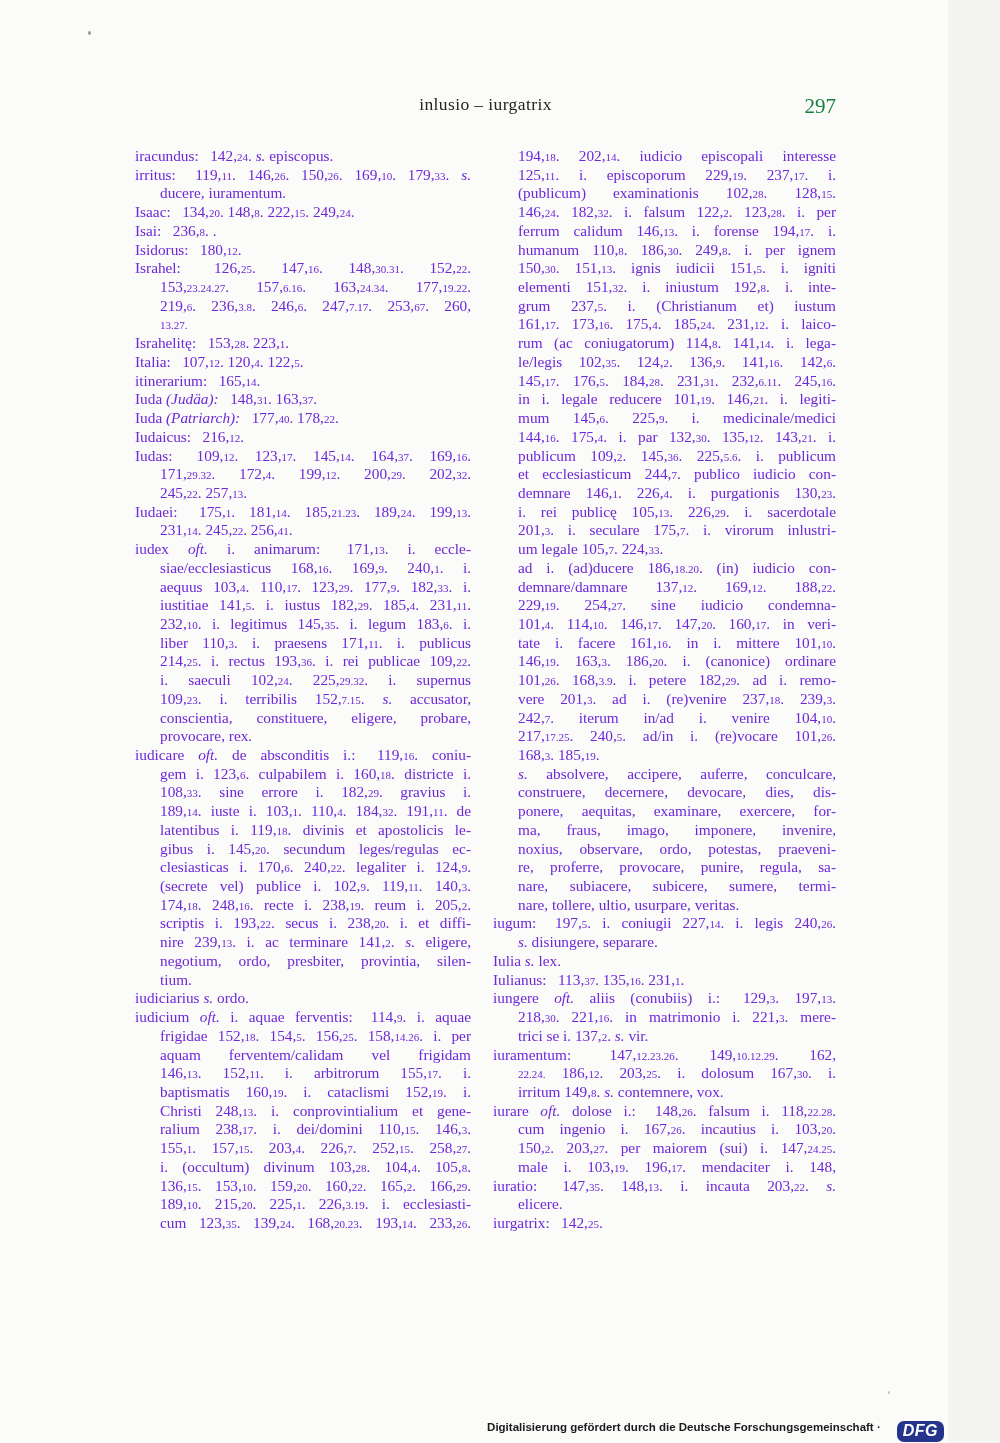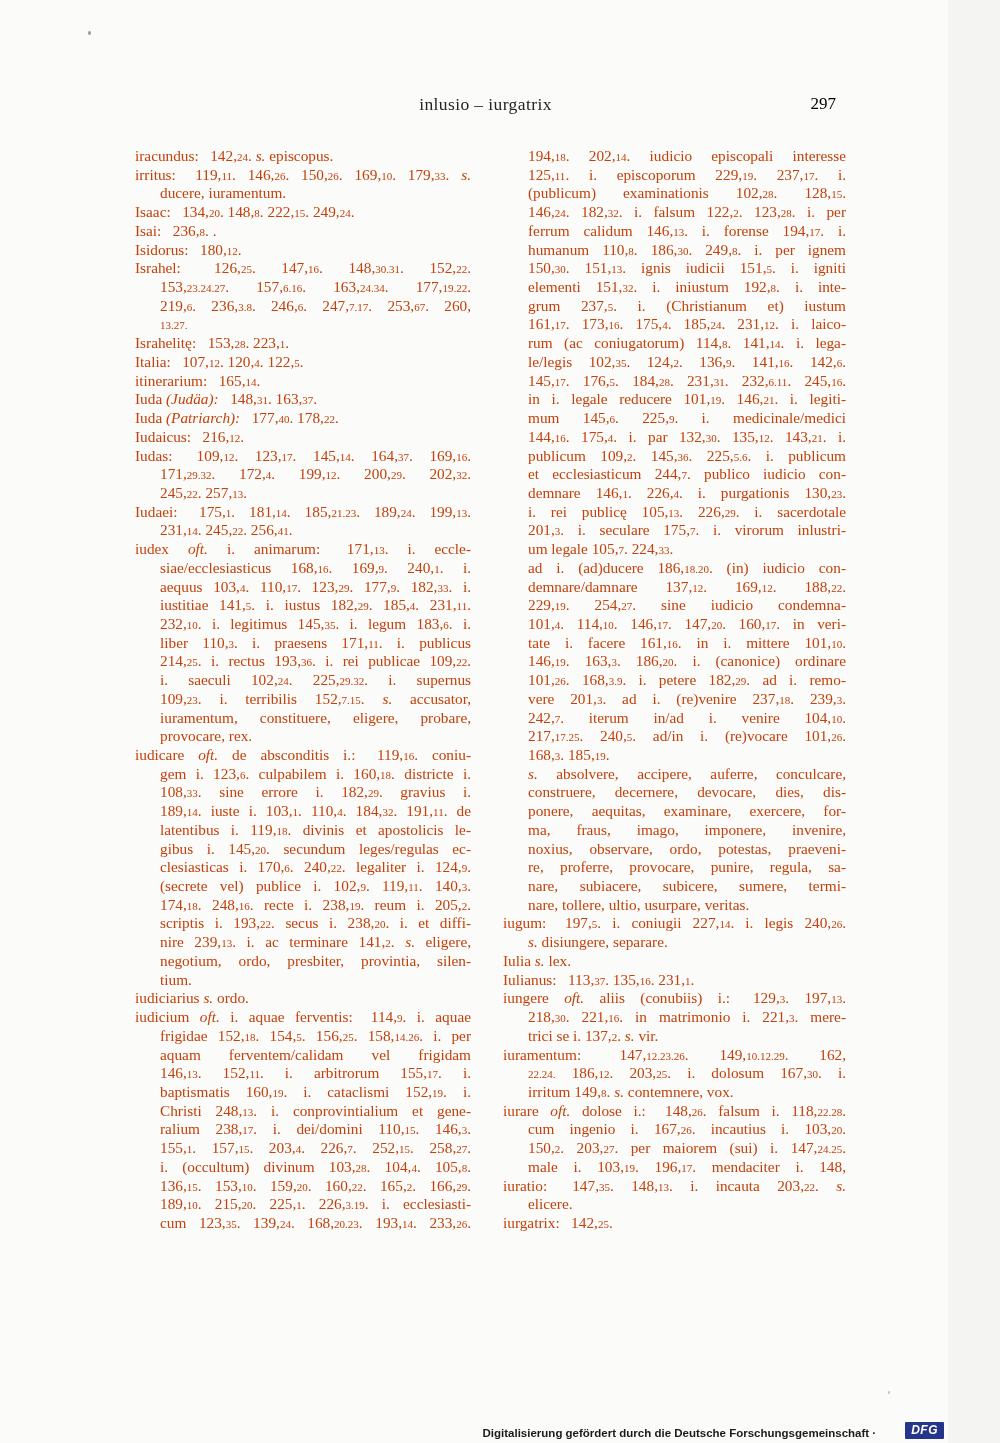--- a/index.html
+++ b/index.html
@@ -13,52 +13,51 @@
     position:absolute;left:0;top:0;width:948px;height:1443px;
     background:#fbfbf9;color:#221f1b;
   }
   .header{
     position:absolute;left:135px;top:94px;width:701px;height:22px;
   }
   .running-title{
     text-align:center;font-size:17.5px;letter-spacing:0.4px;color:#272420;
   }
   .page-number{
-    position:absolute;right:0;top:0;font-size:17px;color:#000000;
+    position:absolute;right:0;top:0;font-size:21px;color:#15803d;
   }
   .col{
     position:absolute;top:147px;
-    font-size:15.3px;line-height:18.72px;color:#c2410c;
+    font-size:15.3px;line-height:18.72px;color:#6d28d9;
   }
   .col-left{left:135px;width:336px;}
-  .col-right{left:493px;width:343px;margin-left:10px;}
+  .col-right{left:493px;width:343px;}
   .line{
     white-space:nowrap;
     text-align:justify;
     text-align-last:justify;
     height:18.72px;
   }
   .line.ind{padding-left:25px;}
   .line.end{text-align-last:auto;}
   .line i{font-style:italic;}
   .sm{font-size:0.72em;}
   .footer{
     position:absolute;top:1421px;right:4px;height:18px;
     font-family:"Liberation Sans","DejaVu Sans",sans-serif;
     font-size:11.5px;font-weight:bold;color:#1b1b1b;
-    display:flex;align-items:flex-end;gap:8px;
+    display:flex;align-items:flex-start;gap:16px;
   }
   .dfg{
     display:inline-block;
     color:#fff;
-    font-size:12px;font-weight:bold;font-style:italic;
+    font-size:16px;font-weight:bold;font-style:italic;
     letter-spacing:0.5px;
     padding:1px 6px 2px 6px;
-    border-radius:1px;
-    margin-left:21px;
+    border-radius:7px;
   }
   .speck{position:absolute;background:#9a9a94;border-radius:50%;}
   .speck1{left:88px;top:31px;width:3px;height:4px;}
   .speck2{left:888px;top:1391px;width:2px;height:3px;opacity:.6;}
 </style>
 </head>
 <body>
 
 <div class="page">
   <div class="speck speck1"></div>
@@ -93,21 +92,21 @@
       <div class="line ind end">231,<span class="sm">14</span>. 245,<span class="sm">22</span>. 256,<span class="sm">41</span>.</div>
       <div class="line">iudex <i>oft.</i> i. animarum:  171,<span class="sm">13</span>. i. eccle-</div>
       <div class="line ind">siae/ecclesiasticus 168,<span class="sm">16</span>. 169,<span class="sm">9</span>. 240,<span class="sm">1</span>. i.</div>
       <div class="line ind">aequus 103,<span class="sm">4</span>. 110,<span class="sm">17</span>. 123,<span class="sm">29</span>. 177,<span class="sm">9</span>. 182,<span class="sm">33</span>. i.</div>
       <div class="line ind">iustitiae 141,<span class="sm">5</span>. i. iustus 182,<span class="sm">29</span>. 185,<span class="sm">4</span>. 231,<span class="sm">11</span>.</div>
       <div class="line ind">232,<span class="sm">10</span>. i. legitimus 145,<span class="sm">35</span>. i. legum 183,<span class="sm">6</span>. i.</div>
       <div class="line ind">liber 110,<span class="sm">3</span>. i. praesens 171,<span class="sm">11</span>. i. publicus</div>
       <div class="line ind">214,<span class="sm">25</span>. i. rectus 193,<span class="sm">36</span>. i. rei publicae 109,<span class="sm">22</span>.</div>
       <div class="line ind">i. saeculi 102,<span class="sm">24</span>. 225,<span class="sm">29.32</span>. i. supernus</div>
       <div class="line ind">109,<span class="sm">23</span>. i. terribilis 152,<span class="sm">7.15</span>. <i>s.</i> accusator,</div>
-      <div class="line ind">iuramentum, constituere, eligere, probare,</div>
+      <div class="line ind">conscientia, constituere, eligere, probare,</div>
       <div class="line ind end">provocare, rex.</div>
       <div class="line">iudicare <i>oft.</i> de absconditis i.:  119,<span class="sm">16</span>. coniu-</div>
       <div class="line ind">gem i. 123,<span class="sm">6</span>. culpabilem i. 160,<span class="sm">18</span>. districte i.</div>
       <div class="line ind">108,<span class="sm">33</span>. sine errore i. 182,<span class="sm">29</span>. gravius i.</div>
       <div class="line ind">189,<span class="sm">14</span>. iuste i. 103,<span class="sm">1</span>. 110,<span class="sm">4</span>. 184,<span class="sm">32</span>. 191,<span class="sm">11</span>. de</div>
       <div class="line ind">latentibus i. 119,<span class="sm">18</span>. divinis et apostolicis le-</div>
       <div class="line ind">gibus i. 145,<span class="sm">20</span>. secundum leges/regulas ec-</div>
       <div class="line ind">clesiasticas i. 170,<span class="sm">6</span>. 240,<span class="sm">22</span>. legaliter i. 124,<span class="sm">9</span>.</div>
       <div class="line ind">(secrete vel) publice i. 102,<span class="sm">9</span>. 119,<span class="sm">11</span>. 140,<span class="sm">3</span>.</div>
       <div class="line ind">174,<span class="sm">18</span>. 248,<span class="sm">16</span>. recte i. 238,<span class="sm">19</span>. reum i. 205,<span class="sm">2</span>.</div>

